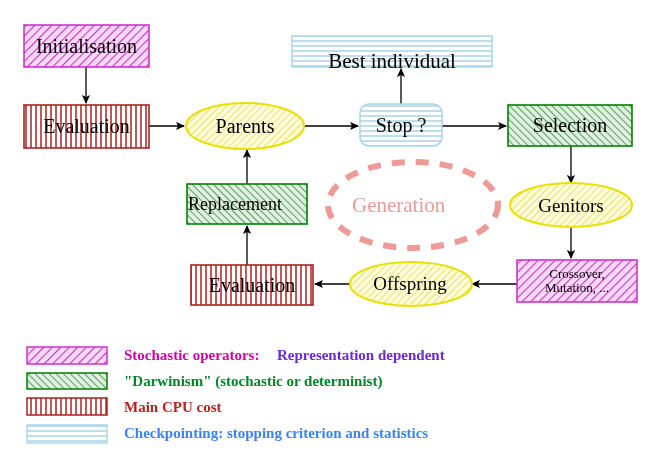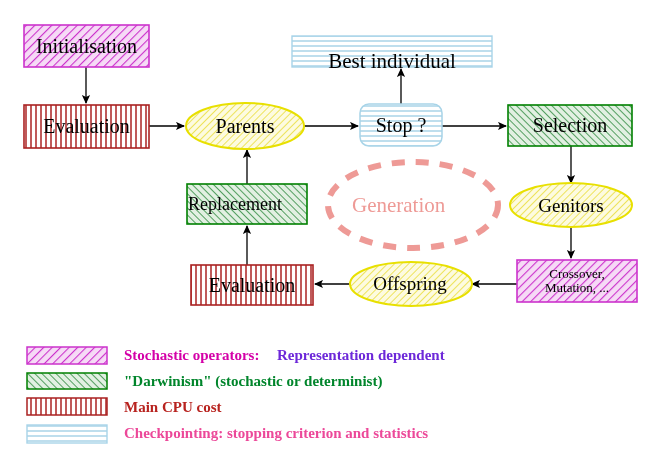--- a/index.html
+++ b/index.html
@@ -36,21 +36,21 @@
   .legend-label {
     position: absolute;
     white-space: nowrap;
     font-weight: bold;
     line-height: 1;
   }
   .lg-magenta { color: #D400A8; }
   .lg-gold    { color: #6d28d9; }
   .lg-green   { color: #00852B; }
   .lg-red     { color: #B8231F; }
-  .lg-blue    { color: #ec4899; }
+  .lg-blue    { color: #3b82f6; }
   .gen-label {
     position: absolute;
     color: #EE9A96;
     font-size: 21px;
     white-space: nowrap;
   }
 </style>
 </head>
 <body>
 

